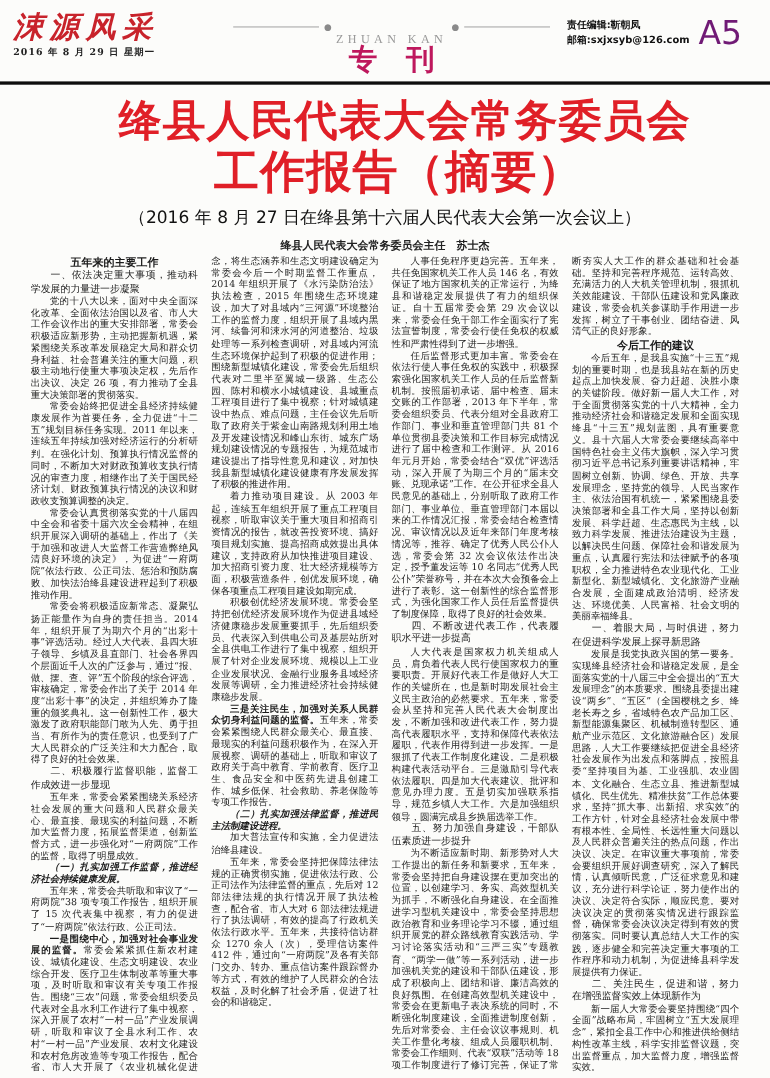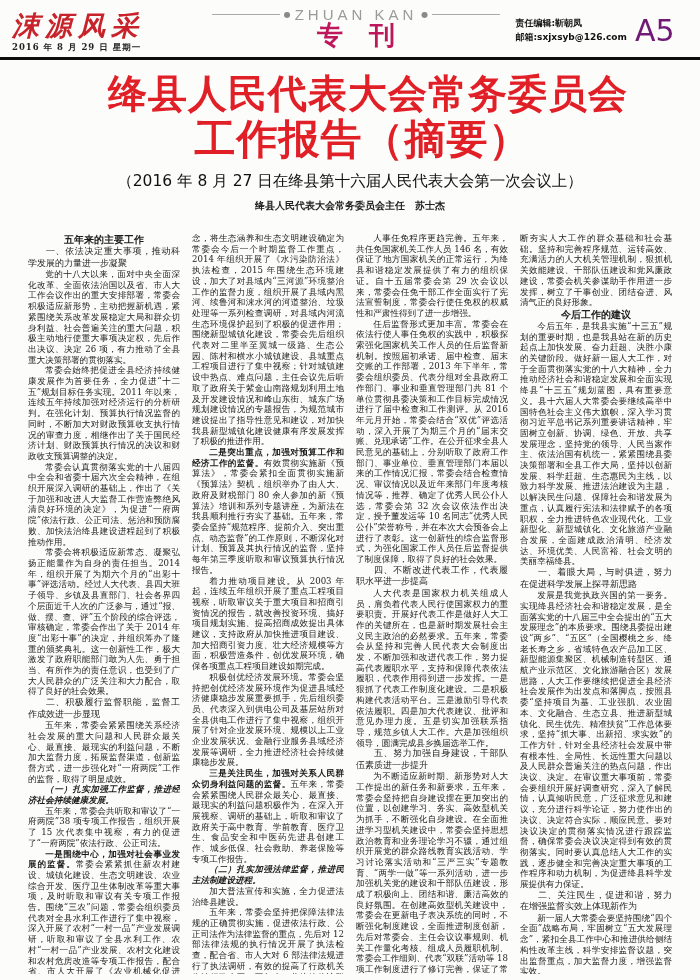--- a/index.html
+++ b/index.html
@@ -4,37 +4,37 @@
 <style>
   * { margin:0; padding:0; box-sizing:border-box; }
   html,body { width:700px; }
   body {
     width:700px; height:980px; background:#fcfcfa; color:#1a1a1a;
     font-family:"DejaVu Serif","Liberation Serif",serif;
     overflow:hidden; position:relative;
   }
   
   .masthead {
-    height:60px; padding:4px 10px 0 12px;
+    height:77px; padding:4px 10px 0 12px;
     border-bottom:3px solid #0d0d0d;
     display:flex; align-items:flex-start; justify-content:space-between;
     position:relative;
   }
   .mast-left { padding-top:8px; width:200px; }
   .paper-name {
     color:#c8232b; font-size:27px; font-weight:bold; font-style:italic;
     letter-spacing:6px; line-height:1; white-space:nowrap;
     font-family:"DejaVu Serif",serif;
   }
   .date-line { font-size:8.5px; font-weight:bold; color:#222; margin-top:3px; letter-spacing:1px; }
   .mast-center { flex:1; text-align:center; padding-top:2px; }
   .zk-row { display:flex; align-items:center; gap:4px; color:#9a9a9a; }
   .zk-rule { flex:1; height:1px; background:#aaa; }
   .zk-dot { font-size:8px; color:#8a8a8a; }
-  .zk-text { font-size:15px; letter-spacing:4px; color:#9a9a9a; font-family:Liberation Sans, sans-serif; }
+  .zk-text { font-size:11px; letter-spacing:4px; color:#9a9a9a; font-family:Liberation Serif, serif;margin-top:24px; }
   .zk-chars { font-size:26px; font-weight:bold; letter-spacing:26px; color:#be185d; margin-top:1px; text-indent:26px;
     font-family:Liberation Mono, monospace; line-height:1.05; }
   .mast-right { width:190px; display:flex; align-items:center; justify-content:center; gap:8px; padding-top:12px; }
   .editor-lines { font-size:9px; font-weight:bold; line-height:1.55; color:#111; text-align:left;
     font-family:"DejaVu Sans",sans-serif; }
   .page-no { font-size:30px; font-weight:normal; color:#701a75; font-family:"DejaVu Sans",sans-serif; line-height:1; }
   
   .headline-wrap { text-align:center; padding-top:12px; }
   .headline {
     color:#e01f27; font-weight:bold; font-family:"DejaVu Sans","Liberation Sans",sans-serif;
@@ -113,21 +113,20 @@
       <p class="para">常委会认真贯彻落实党的十八届四中全会和省委十届六次全会精神，在组织开展深入调研的基础上，作出了《关于加强和改进人大监督工作营造弊绝风清良好环境的决定》，为促进“一府两院”依法行政、公正司法、惩治和预防腐败、加快法治绛县建设进程起到了积极推动作用。</p>
       <p class="para">常委会将积极适应新常态、凝聚弘扬正能量作为自身的责任担当。2014 年，组织开展了为期六个月的“出彩十事”评选活动。经过人大代表、县四大班子领导、乡镇及县直部门、社会各界四个层面近千人次的广泛参与，通过“报、做、摆、查、评”五个阶段的综合评选，审核确定，常委会作出了关于 2014 年度“出彩十事”的决定，并组织筹办了隆重的颁奖典礼。这一创新性工作，极大激发了政府职能部门敢为人先、勇于担当、有所作为的责任意识，也受到了广大人民群众的广泛关注和大力配合，取得了良好的社会效果。</p>
       <div class="sub-head">二、积极履行监督职能，监督工作成效进一步显现</div>
       <p class="para">五年来，常委会紧紧围绕关系经济社会发展的重大问题和人民群众最关心、最直接、最现实的利益问题，不断加大监督力度，拓展监督渠道，创新监督方式，进一步强化对“一府两院”工作的监督，取得了明显成效。</p>
       <div class="italic-head">（一）扎实加强工作监督，推进经济社会持续健康发展。</div>
       <p class="para">五年来，常委会共听取和审议了“一府两院”38 项专项工作报告，组织开展了 15 次代表集中视察，有力的促进了“一府两院”依法行政、公正司法。</p>
       <p class="para"><b>一是围绕中心，加强对社会事业发展的监督。</b>常委会紧紧抓住新农村建设、城镇化建设、生态文明建设、农业综合开发、医疗卫生体制改革等重大事项，及时听取和审议有关专项工作报告。围绕“三农”问题，常委会组织委员代表对全县水利工作进行了集中视察，深入开展了农村“一村一品”产业发展调研，听取和审议了全县水利工作、农村“一村一品”产业发展、农村文化建设和农村危房改造等专项工作报告，配合省、市人大开展了《农业机械化促进法》《抗旱条例》执法调研，组织代表就《中华人民共和国土地管理法》贯彻实施情况进行了执法检查；围绕生态文明建设，常委会持续加大对县域内生态环境整治工作的监督力度，连续三年配合省、市人大深入开展了“三晋环保行”和“涑水河环境整治活动”。特别是县十五届人大四次会议以来，常委会紧扣“五大发展”理</p>
     </div>
     <div class="col">
       <p class="para noindent">念，将生态涵养和生态文明建设确定为常委会今后一个时期监督工作重点，2014 年组织开展了《水污染防治法》执法检查，2015 年围绕生态环境建设，加大了对县域内“三河源”环境整治工作的监督力度，组织开展了县域内黑河、续鲁河和涑水河的河道整治、垃圾处理等一系列检查调研，对县域内河流生态环境保护起到了积极的促进作用；围绕新型城镇化建设，常委会先后组织代表对二里半至翼城一级路、生态公园、陈村和横水小城镇建设、县城重点工程项目进行了集中视察；针对城镇建设中热点、难点问题，主任会议先后听取了政府关于紫金山南路规划利用土地及开发建设情况和峰山东街、城东广场规划建设情况的专题报告，为规范城市建设提出了指导性意见和建议，对加快我县新型城镇化建设健康有序发展发挥了积极的推进作用。</p>
-      <p class="para"><b>二是突出重点，加强对预算工作和经济工作的监督。</b>有效贯彻实施新《预算法》，常委会紧扣全面贯彻实施新《预算法》契机，组织举办了由人大、政府及财税部门 80 余人参加的新《预算法》培训和系列专题讲座，为新法在我县顺利推行夯实了基础。五年来，常委会坚持“规范程序、提前介入、突出重点、动态监督”的工作原则，不断深化对计划、预算及其执行情况的监督，坚持每年第三季度听取和审议预算执行情况报告。</p>
       <p class="para">着力推动项目建设。从 2003 年起，连续五年组织开展了重点工程项目视察，听取审议关于重大项目和招商引资情况的报告，就改善投资环境、搞好项目规划实施、提高招商成效提出具体建议，支持政府从加快推进项目建设、加大招商引资力度、壮大经济规模等方面，积极营造条件，创优发展环境，确保各项重点工程项目建设如期完成。</p>
       <p class="para">积极创优经济发展环境。常委会坚持把创优经济发展环境作为促进县域经济健康稳步发展重要抓手，先后组织委员、代表深入到供电公司及基层站所对全县供电工作进行了集中视察，组织开展了针对企业发展环境、规模以上工业企业发展状况、金融行业服务县域经济发展等调研，全力推进经济社会持续健康稳步发展。</p>
       <p class="para"><b>三是关注民生，加强对关系人民群众切身利益问题的监督。</b>五年来，常委会紧紧围绕人民群众最关心、最直接、最现实的利益问题积极作为，在深入开展视察、调研的基础上，听取和审议了政府关于高中教育、学前教育、医疗卫生、食品安全和中医药先进县创建工作、城乡低保、社会救助、养老保险等专项工作报告。</p>
       <div class="italic-head">（二）扎实加强法律监督，推进民主法制建设进程。</div>
       <p class="para">加大普法宣传和实施，全力促进法治绛县建设。</p>
       <p class="para">五年来，常委会坚持把保障法律法规的正确贯彻实施，促进依法行政、公正司法作为法律监督的重点，先后对 12 部法律法规的执行情况开展了执法检查，配合省、市人大对 6 部法律法规进行了执法调研，有效的提高了行政机关依法行政水平。五年来，共接待信访群众 1270 余人（次），受理信访案件 412 件，通过向“一府两院”及各有关部门交办、转办、重点信访案件跟踪督办等方式，有效的维护了人民群众的合法权益，及时化解了社会矛盾，促进了社会的和谐稳定。</p>
     </div>
     <div class="col">
       <p class="para">人事任免程序更趋完善。五年来，共任免国家机关工作人员 146 名，有效保证了地方国家机关的正常运行，为绛县和谐稳定发展提供了有力的组织保证。自十五届常委会第 29 次会议以来，常委会任免干部工作全面实行了宪法宣誓制度，常委会行使任免权的权威性和严肃性得到了进一步增强。</p>
       <p class="para">任后监督形式更加丰富。常委会在依法行使人事任免权的实践中，积极探索强化国家机关工作人员的任后监督新机制。按照届初承诺、届中检查、届末交账的工作部署，2013 年下半年，常委会组织委员、代表分组对全县政府工作部门、事业和垂直管理部门共 81 个单位贯彻县委决策和工作目标完成情况进行了届中检查和工作测评。从 2016 年元月开始，常委会结合“双优”评选活动，深入开展了为期三个月的“届末交账、兑现承诺”工作。在公开征求全县人民意见的基础上，分别听取了政府工作部门、事业单位、垂直管理部门本届以来的工作情况汇报，常委会结合检查情况、审议情况以及近年来部门年度考核情况等，推荐、确定了优秀人民公仆人选，常委会第 32 次会议依法作出决定，授予董发运等 10 名同志“优秀人民公仆”荣誉称号，并在本次大会预备会上进行了表彰。这一创新性的综合监督形式，为强化国家工作人员任后监督提供了制度保障，取得了良好的社会效果。</p>

